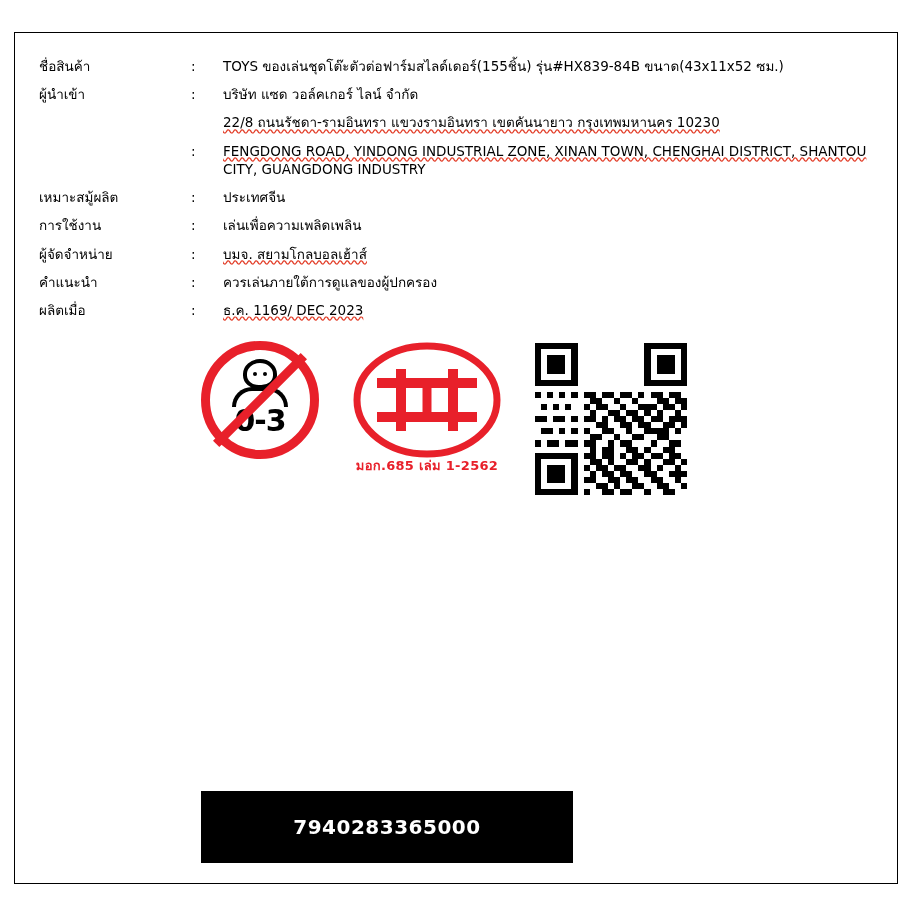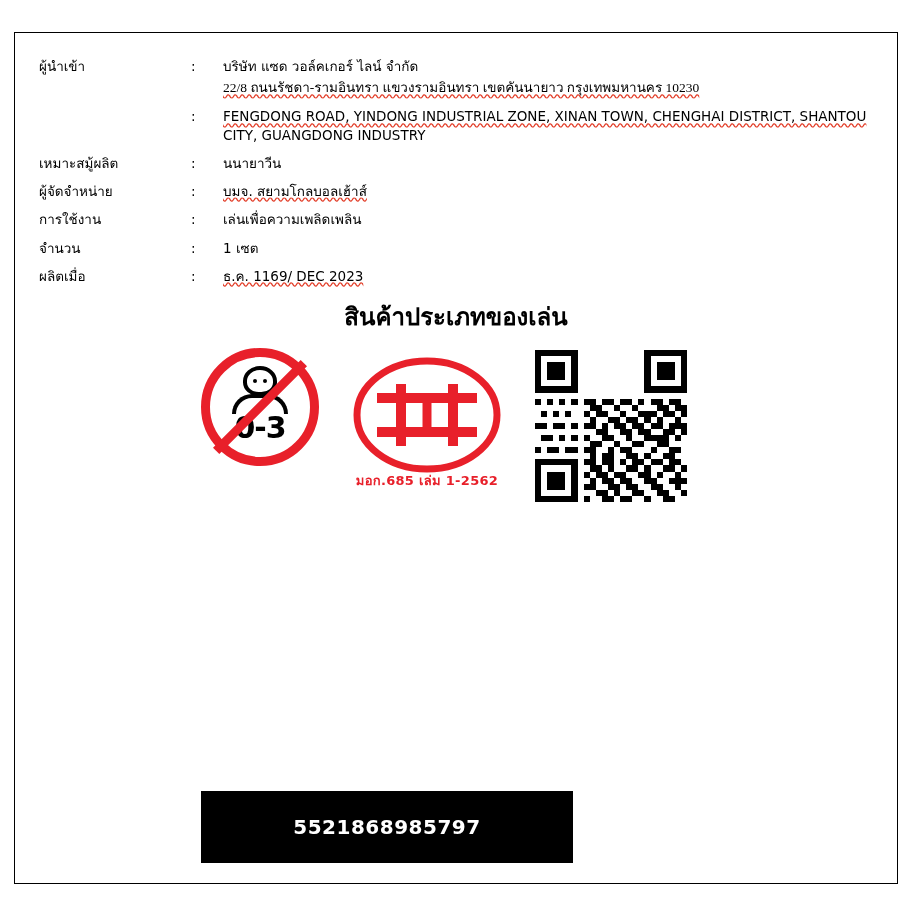--- a/index.html
+++ b/index.html
@@ -50,22 +50,21 @@
   .bold {
     font-weight: bold;
   }
   .spell {
     text-decoration: underline;
     text-decoration-style: wavy;
     text-decoration-color: #e23b26;
     text-decoration-skip-ink: none;
   }
   .sub-line {
-    margin-top: 4px;
-    font-family: Liberation Serif, serif;
+    margin-top: 10px;
   }
   .headline {
     text-align: center;
     font-size: 24px;
     font-weight: bold;
     margin: 2px 0 0 0;
   }
   .marks {
     position: relative;
     height: 170px;
@@ -149,21 +148,21 @@
     text-align: center;
     font-size: 30px;
     font-weight: bold;
     font-family: "DejaVu Sans", sans-serif;
     letter-spacing: -1px;
   }
   
   .tis {
     position: absolute;
     left: 332px;
-    top: 12px;
+    top: 4px;
     width: 160px;
     height: 150px;
   }
   .tis svg {
     display: block;
   }
   .tis .tis-text {
     text-align: center;
     font-size: 13px;
     font-weight: bold;
@@ -206,20 +205,25 @@
     letter-spacing: 0.5px;
   }
 </style>
 </head>
 <body>
 
 <div class="page">
 
   <table class="label-table">
     <tbody>
+      <tr>
+        <td class="key">ชื่อสินค้า</td>
+        <td class="colon">:</td>
+        <td class="val">TOYS ของเล่นชุดโต๊ะตัวต่อฟาร์มสไลด์เดอร์(155ชิ้น) รุ่น#HX839-84B ขนาด(43x11x52 ซม.)</td>
+      </tr>
 
       <tr>
         <td class="key">ผู้นำเข้า</td>
         <td class="colon">:</td>
         <td class="val">
           <div>บริษัท แซด วอล์คเกอร์ ไลน์ จำกัด</div>
           <div class="sub-line spell">22/8 ถนนรัชดา-รามอินทรา แขวงรามอินทรา เขตคันนายาว กรุงเทพมหานคร 10230</div>
         </td>
       </tr>
 
@@ -229,54 +233,53 @@
         <td class="colon">:</td>
         <td class="val">
           <div class="spell">FENGDONG ROAD, YINDONG INDUSTRIAL ZONE, XINAN TOWN, CHENGHAI DISTRICT, SHANTOU</div>
           <div>CITY, GUANGDONG INDUSTRY</div>
         </td>
       </tr>
 
       <tr>
         <td class="key">เหมาะสมู้ผลิต</td>
         <td class="colon">:</td>
-        <td class="val">นนายาวีน</td>
+        <td class="val">ประเทศจีน</td>
+      </tr>
+
+      <tr>
+        <td class="key">การใช้งาน</td>
+        <td class="colon">:</td>
+        <td class="val">เล่นเพื่อความเพลิดเพลิน</td>
       </tr>
 
       <tr>
         <td class="key">ผู้จัดจำหน่าย</td>
         <td class="colon">:</td>
         <td class="val spell">บมจ. สยามโกลบอลเฮ้าส์</td>
       </tr>
 
-      <tr>
-        <td class="key">การใช้งาน</td>
-        <td class="colon">:</td>
-        <td class="val">เล่นเพื่อความเพลิดเพลิน</td>
-      </tr>
-
-
-
-
-      <tr>
-        <td class="key">จำนวน</td>
-        <td class="colon">:</td>
-        <td class="val">1 เซต</td>
-      </tr>
+
+      <tr>
+        <td class="key">คำแนะนำ</td>
+        <td class="colon">:</td>
+        <td class="val">ควรเล่นภายใต้การดูแลของผู้ปกครอง</td>
+      </tr>
+
+
 
       <tr>
         <td class="key">ผลิตเมื่อ</td>
         <td class="colon">:</td>
         <td class="val spell">ธ.ค. 1169/ DEC 2023</td>
       </tr>
 
     </tbody>
   </table>
 
-  <div class="headline">สินค้าประเภทของเล่น</div>
 
   <div class="marks">
 
     <div class="nosign">
       <div class="circle"></div>
       <div class="head"></div>
       <div class="shoulders"></div>
       <div class="age">0-3</div>
       <div class="slash"></div>
     </div>
@@ -418,16 +421,16 @@
         <i style="grid-area:25/9/26/10"></i>
           <i style="grid-area:25/12/26/14"></i>
           <i style="grid-area:25/15/26/17"></i>
           <i style="grid-area:25/19/26/20"></i>
           <i style="grid-area:25/22/26/24"></i>
       </div>
     </div>
   </div>
 
   <div class="barcode">
-    <span>5521868985797</span>
+    <span>7940283365000</span>
   </div>
 
 </div>
 
 </body></html>

